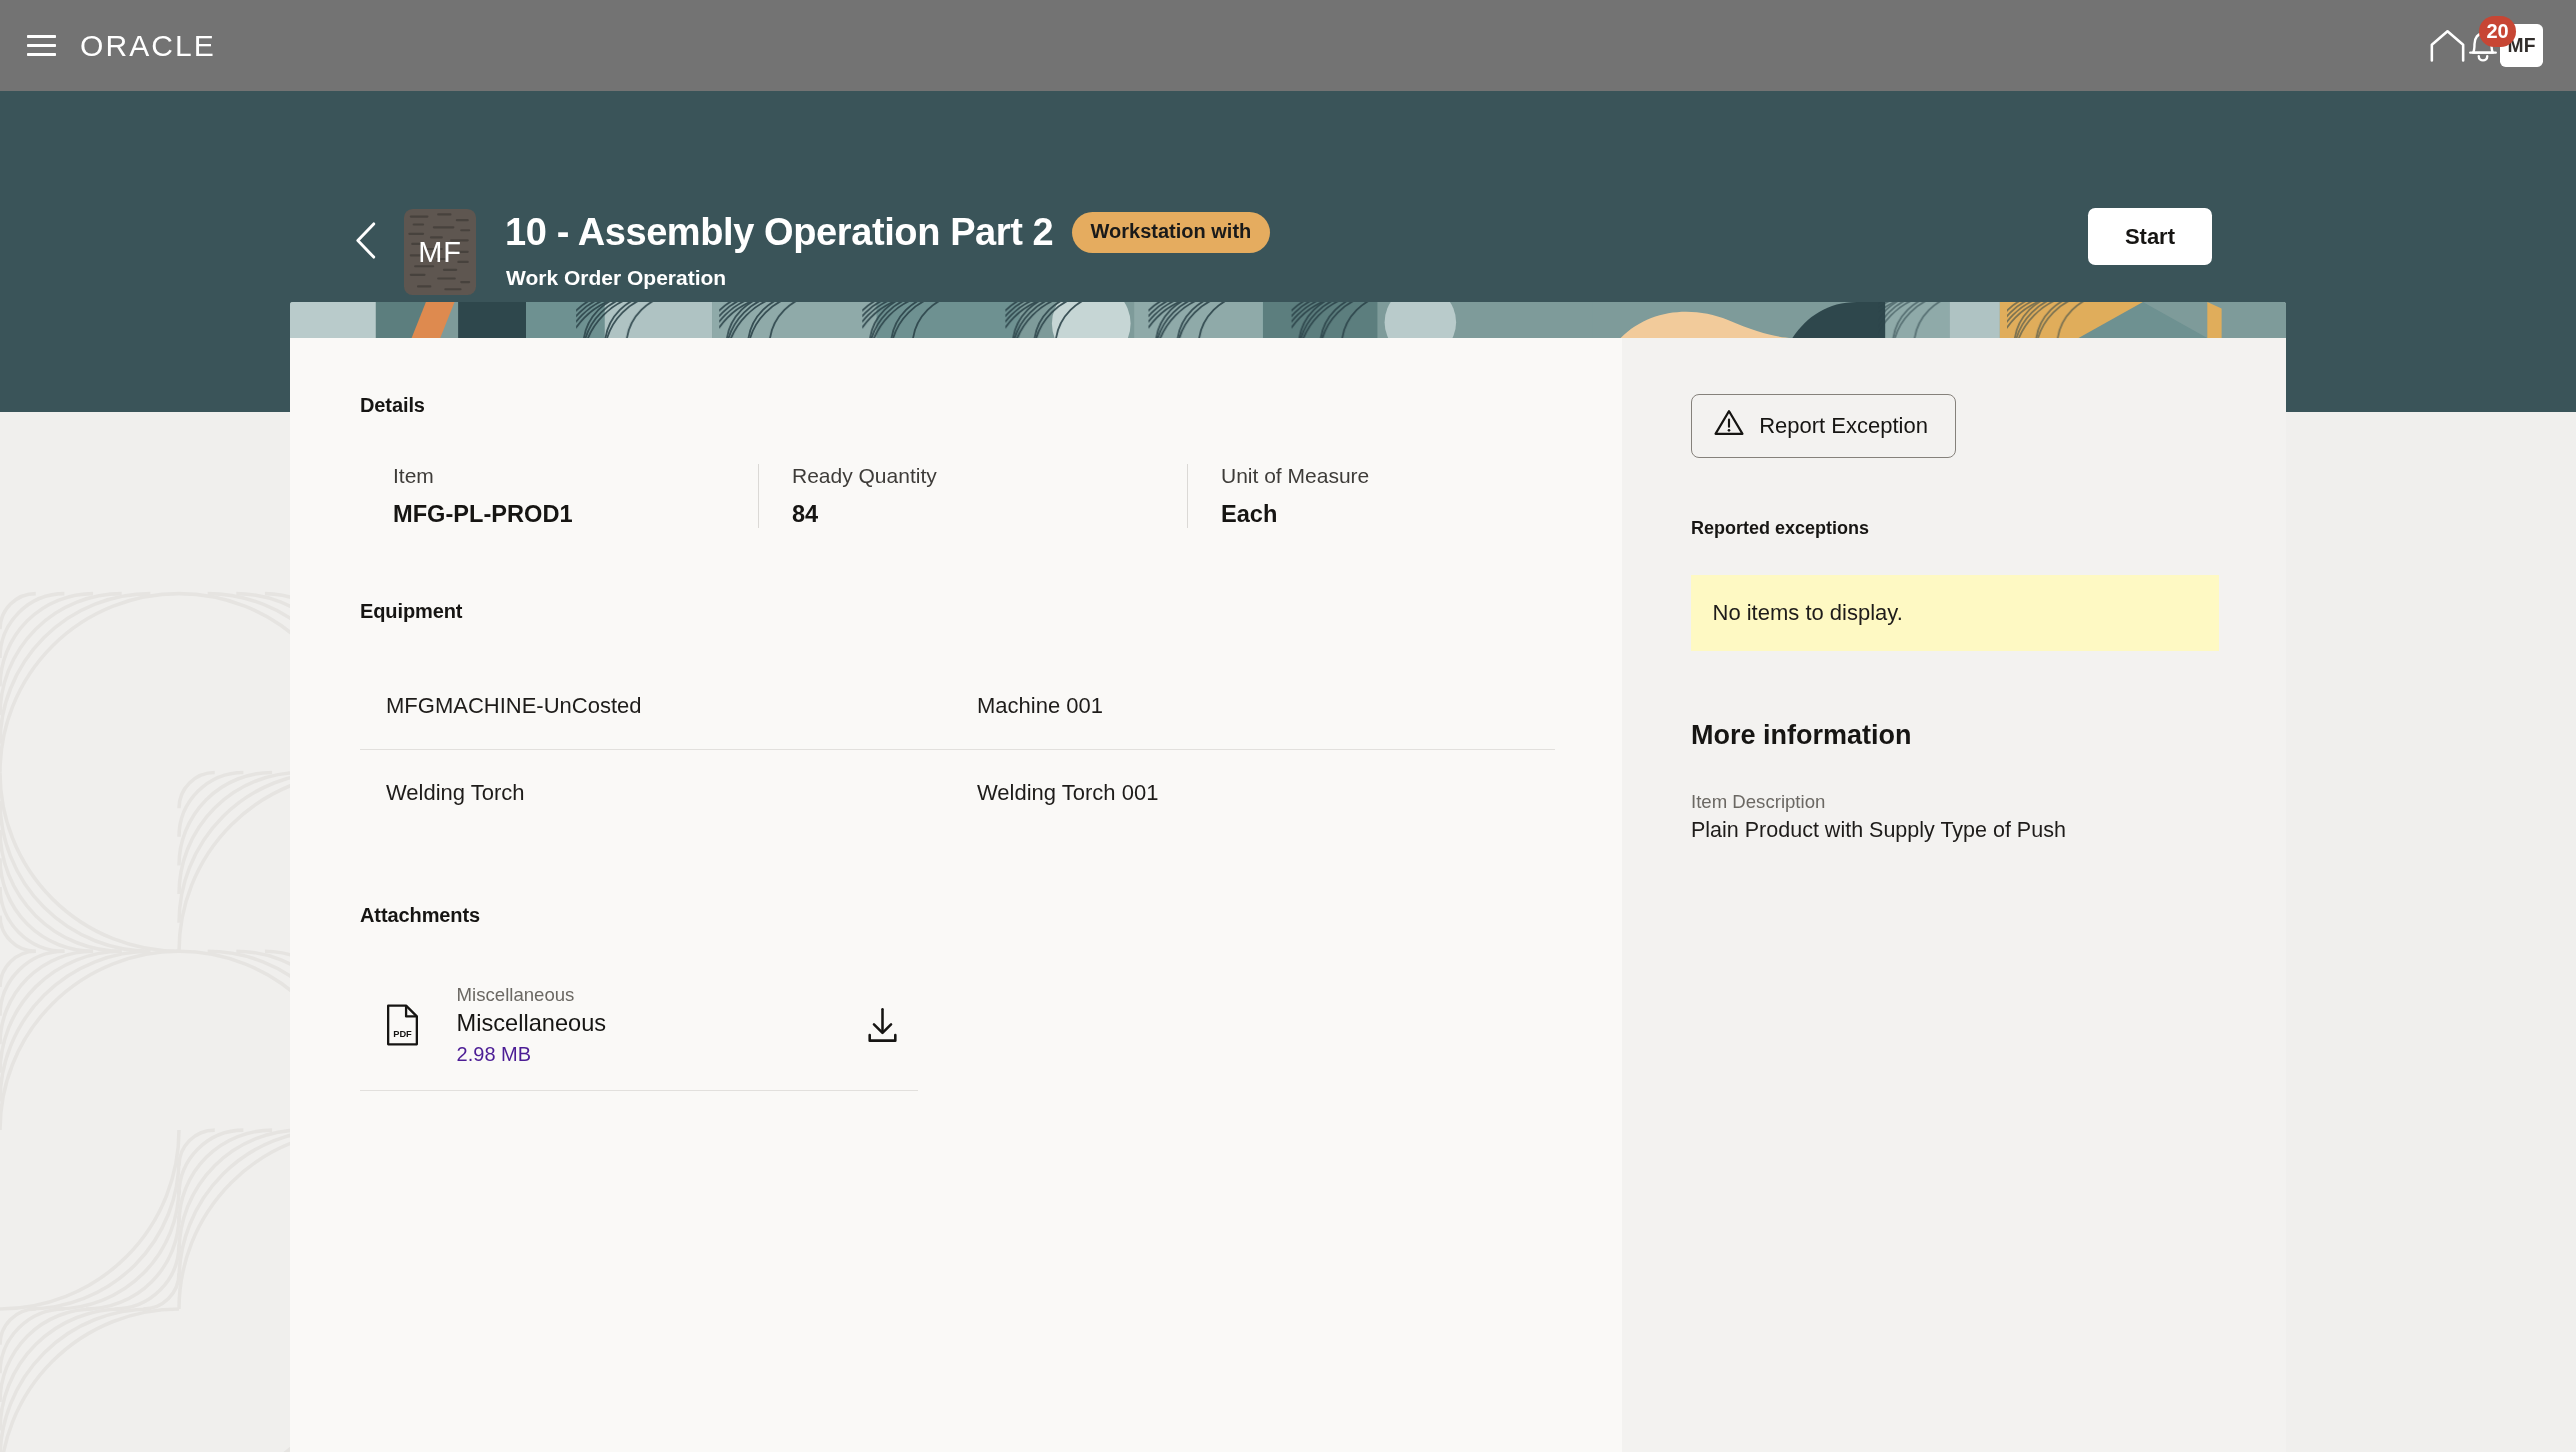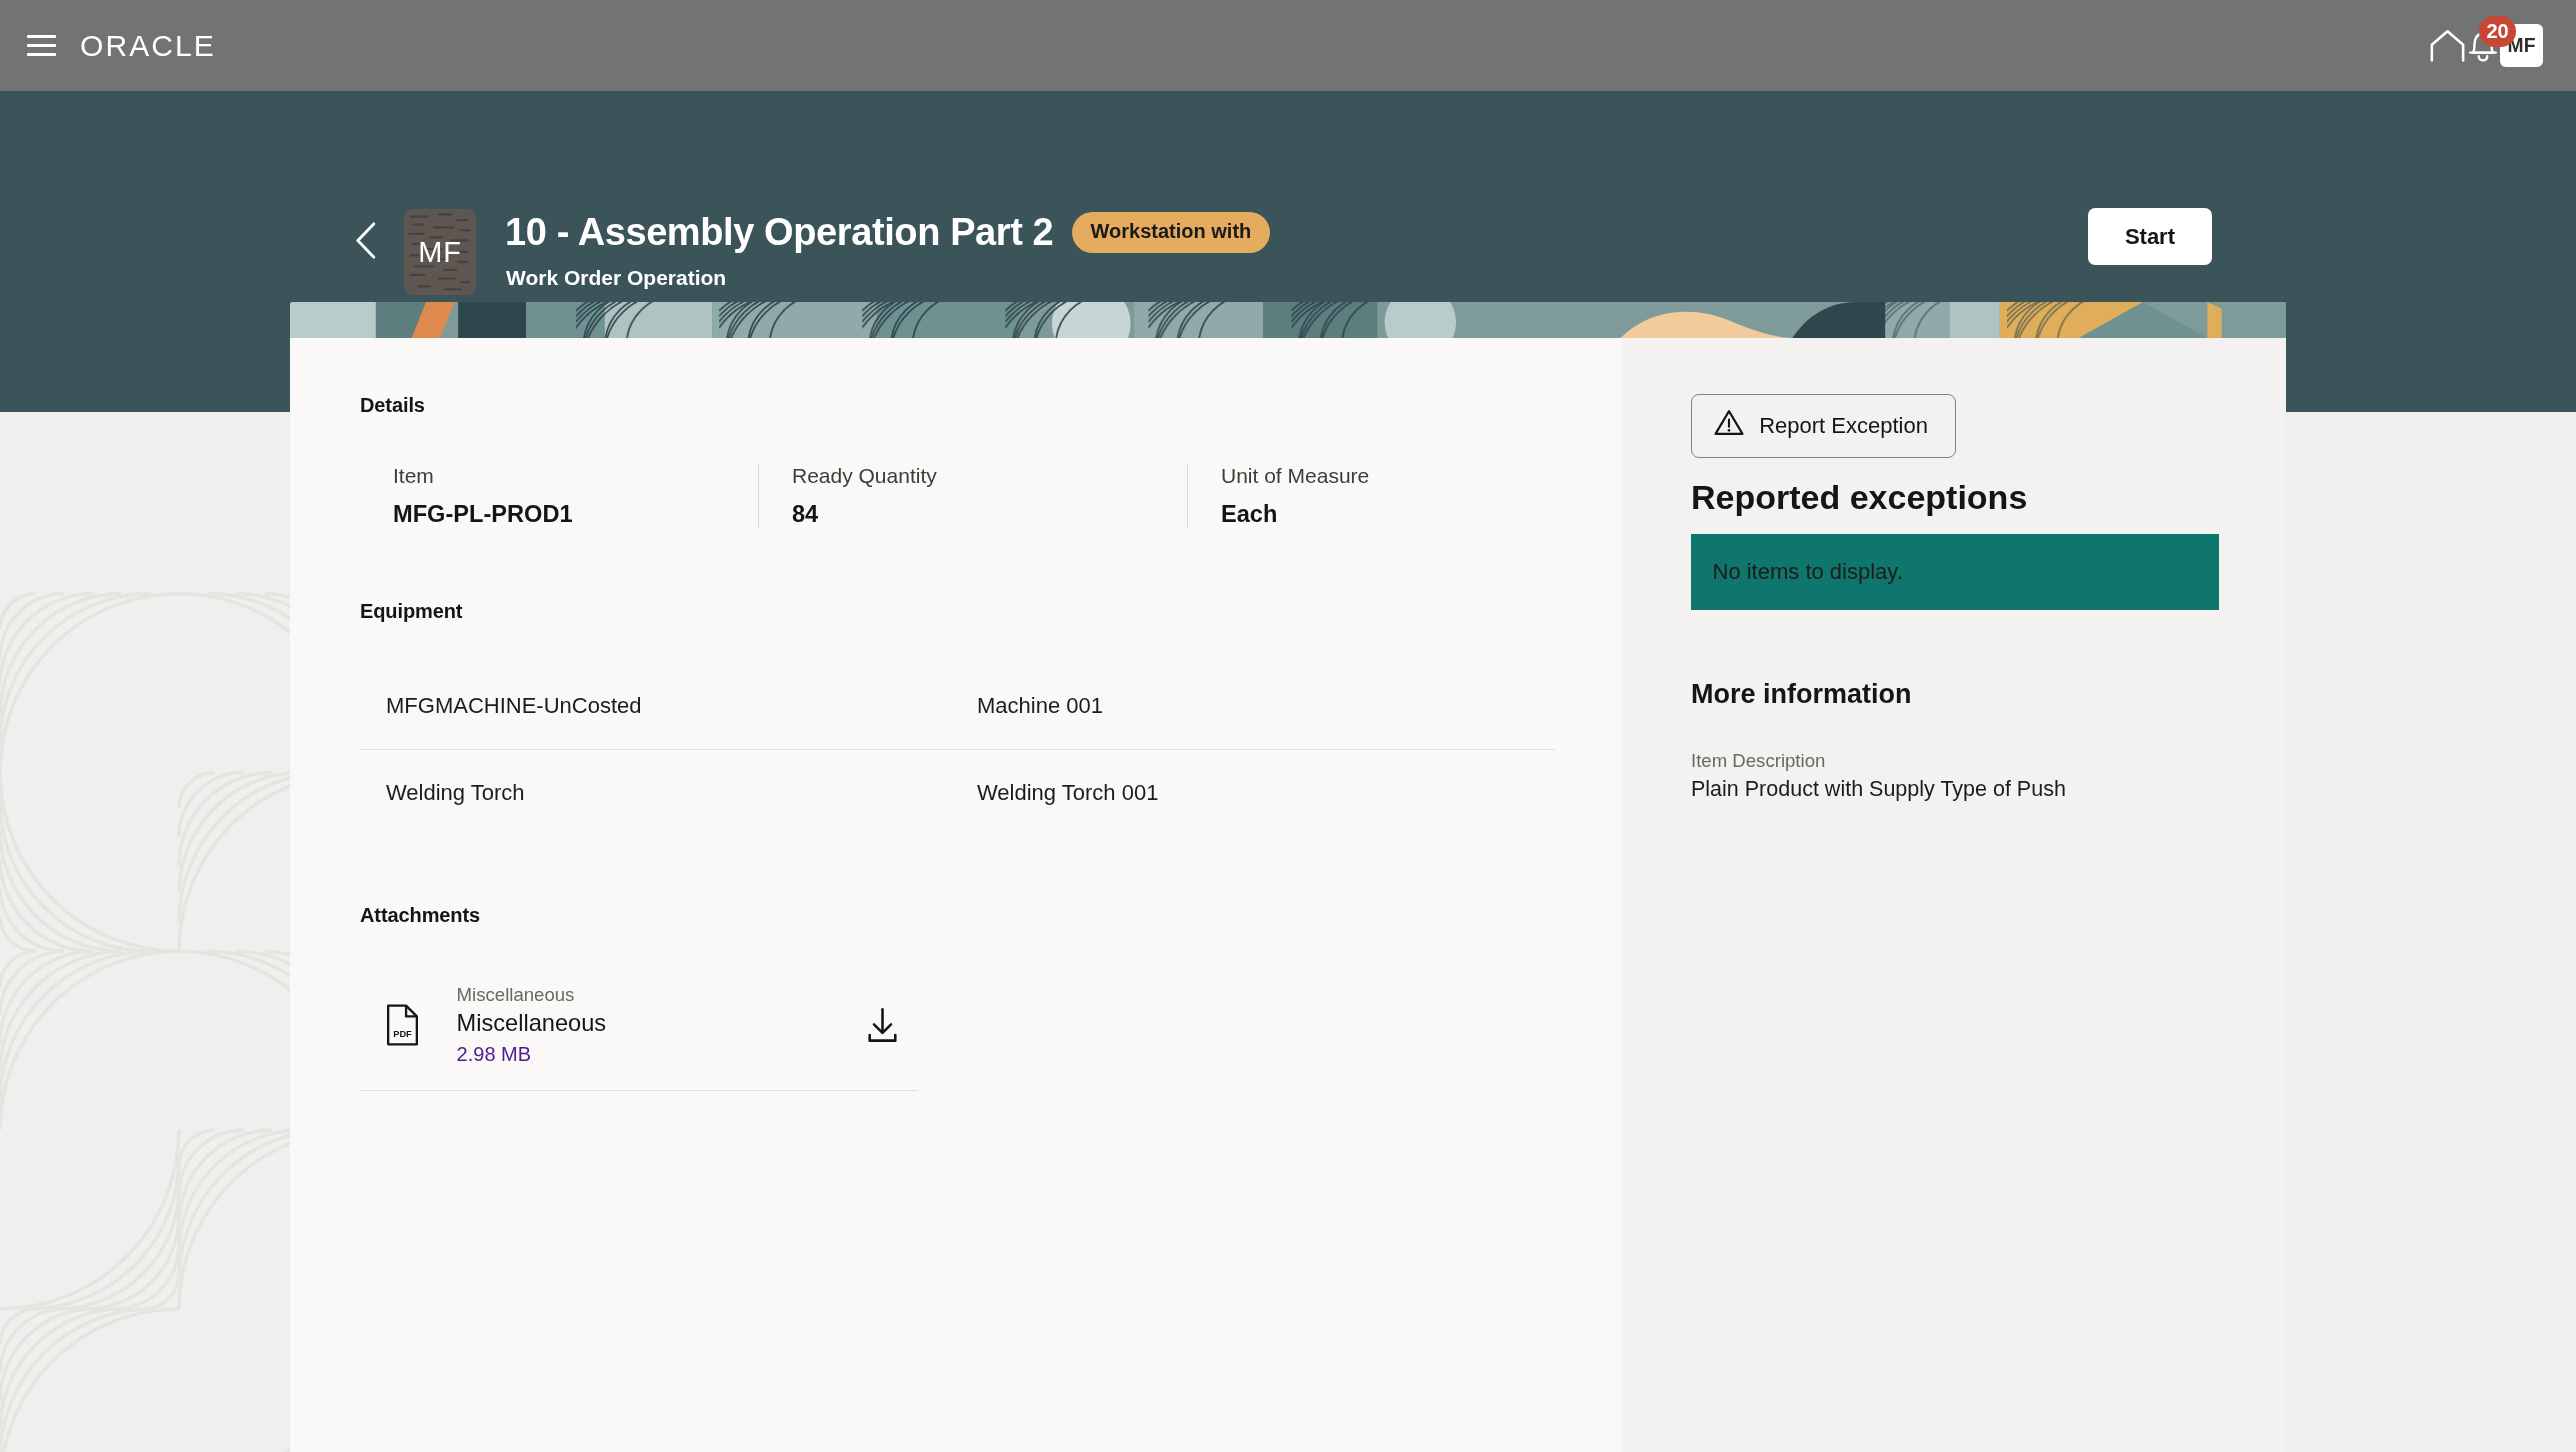--- a/index.html
+++ b/index.html
@@ -304,30 +304,30 @@
     background: transparent;
     border: 1.4px solid #85817B;
     border-radius: 8px;
     padding: 14.3px 27px 14.3px 21.5px;
     font-size: 22px;
     color: #161513;
     cursor: pointer;
     font-family: "Liberation Sans", sans-serif;
   }
   .right-heading {
-    font-size: 34px;
+    font-size: 18px;
     font-weight: 700;
     color: #161513;
-    margin-top: 20px;
+    margin-top: 60px;
   }
   .empty-card {
-    margin-top: 17px;
+    margin-top: 36px;
     width: 528px;
     height: 76px;
-    background: #0f766e;
+    background: #fef9c3;
     display: flex;
     align-items: center;
     padding-left: 21.5px;
     font-size: 22px;
     color: #1E1C1A;
   }
   .moreinfo-heading {
     font-size: 27px;
     font-weight: 700;
     color: #161513;

